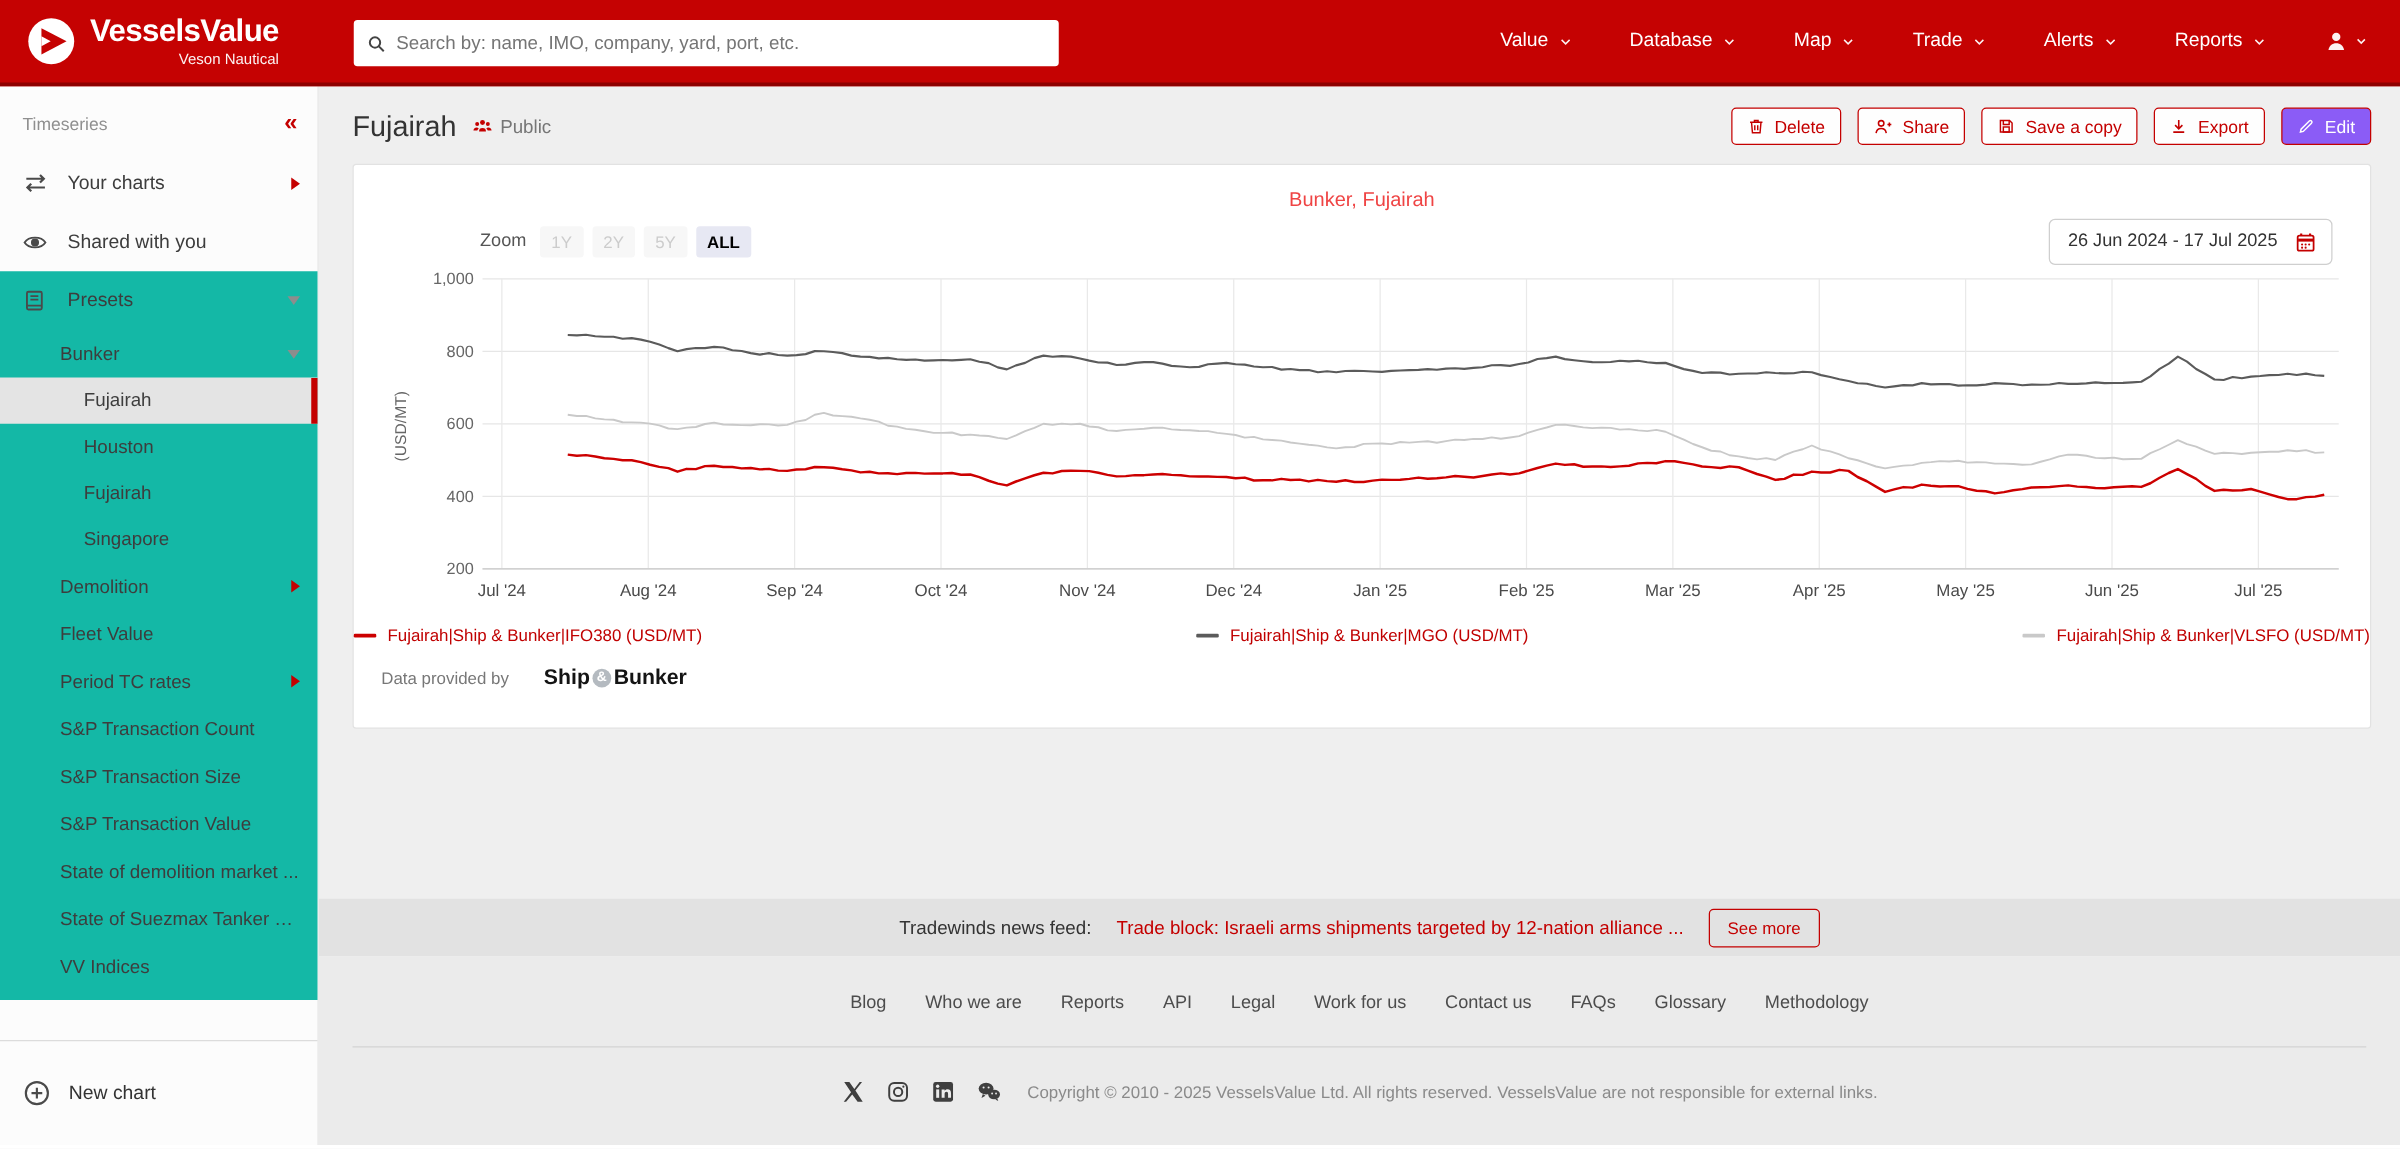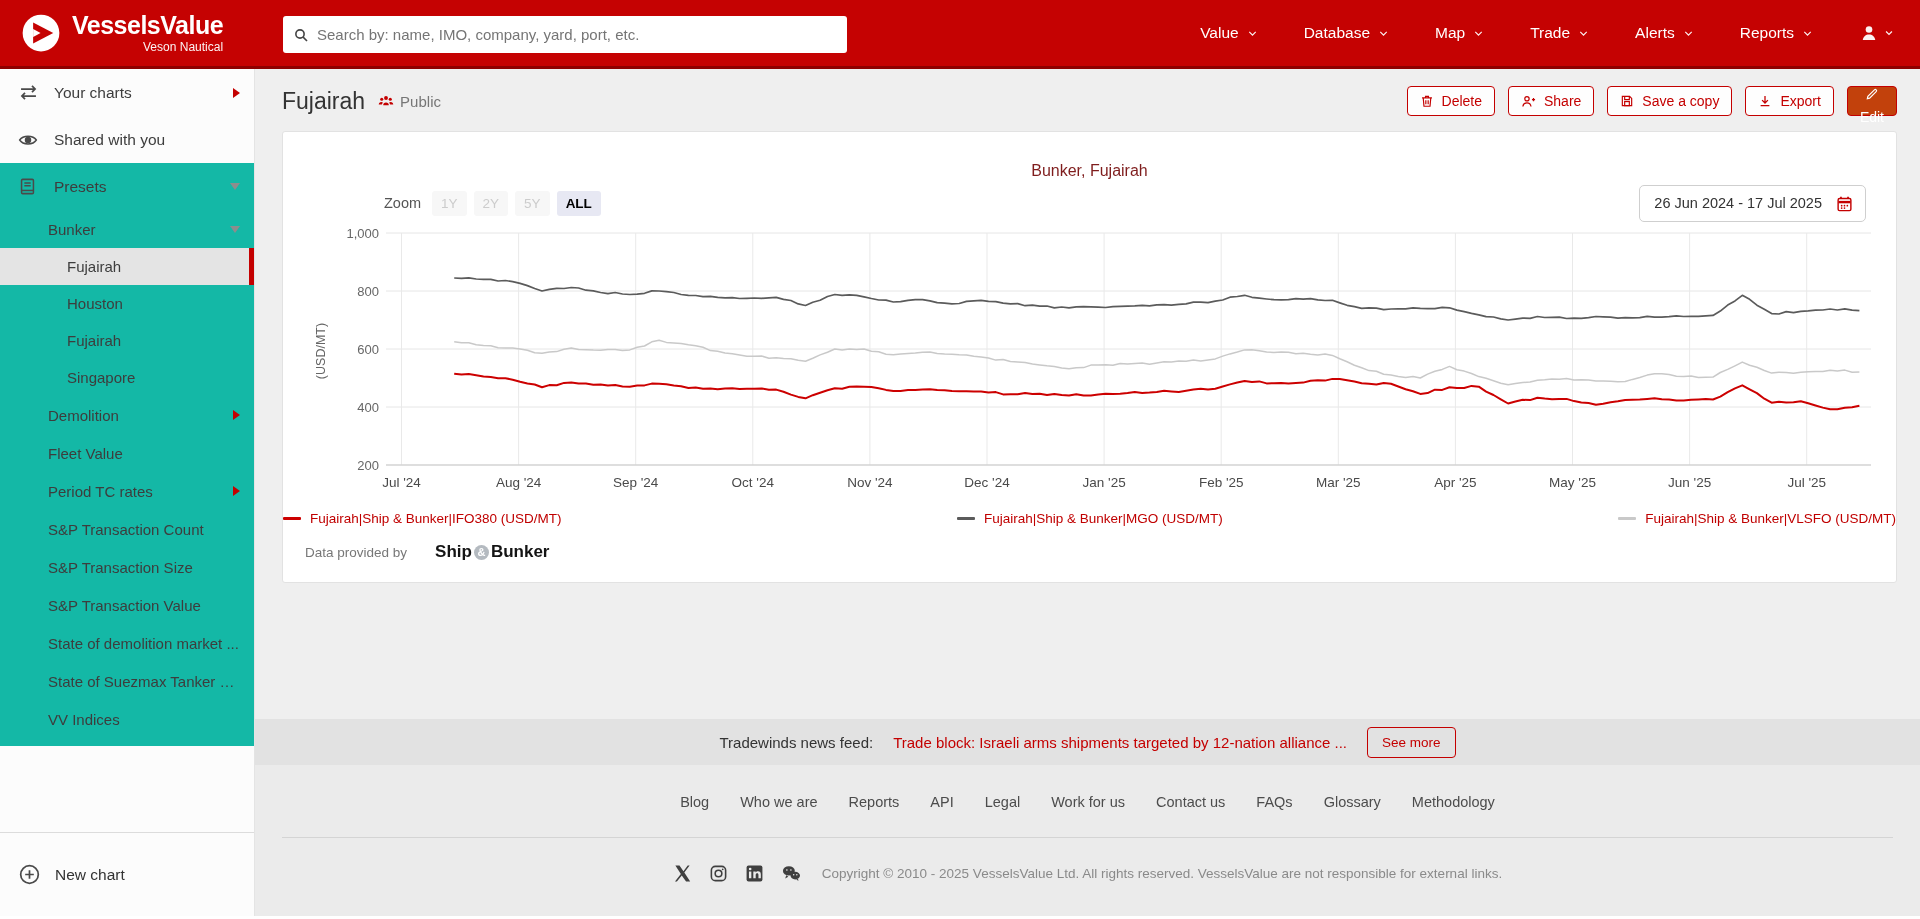--- a/index.html
+++ b/index.html
@@ -54,26 +54,26 @@
 
   
   .page-head { display:flex; align-items:center; padding:17px 23px 15px 27px; }
   .page-title { font-size:23px; color:#333; font-weight:400; }
   .pub { display:flex; align-items:center; gap:5px; margin-left:12px; color:#767676; font-size:15px; }
   .pub .icon { color:#c40000; display:flex; }
   .actions { margin-left:auto; display:flex; gap:13px; }
   .btn { display:flex; align-items:center; gap:8px; height:30px; padding:0 12px;
          border:1px solid #c40000; border-radius:4px; color:#c40000; background:#fefefe;
          font-size:14px; font-family:"Liberation Sans",sans-serif; cursor:pointer; }
-  .btn.primary { background:#c2410c; color:#fff;flex-direction:column; }
+  .btn.primary { background:#8b5cf6; color:#fff; }
 
   
   .card { margin:0 23px 0 27px; background:#fff; border:1px solid #e2e2e2; border-radius:3px;
           height:452px; }
-  .chart-title { text-align:center; padding-top:30px; font-size:16px; color:#7f1d1d; }
+  .chart-title { text-align:center; padding-top:20px; font-size:16px; color:#ef4444; }
   .controls { display:flex; align-items:center; margin-top:5px; padding:0 30px 0 101px; height:36px; }
   .zoom-label { font-size:14.5px; color:#555; margin-right:11px; }
   .range-btn { font-size:13.5px; padding:5px 9px; border-radius:3px; margin-right:7px; border:none;
                font-family:"Liberation Sans",sans-serif; cursor:pointer; background:transparent; }
   .range-btn.disabled { color:#ccc; background:#f7f7f7; }
   .range-btn.active { color:#000; background:#e7e8f3; font-weight:bold; }
   .date-box { margin-left:auto; display:flex; align-items:center; gap:14px; border:1px solid #cfcfcf;
               border-radius:5px; height:37px; padding:0 12px 0 14px; font-size:14.5px; color:#333;
               background:#fff; cursor:pointer; }
   .date-box .icon { color:#c40000; display:flex; }
@@ -189,20 +189,24 @@
           <svg viewBox="0 0 24 24" width="10" height="10" fill="none" stroke="currentColor" stroke-width="3">
             <path d="M5 8.5l7 7 7-7"></path>
           </svg>
         </span>
       </span>
     </nav>
 </header>
 
 <div class="app">
   <aside class="sidebar">
+    <div class="sb-header">
+      <span>Timeseries</span>
+      <span class="collapse">«</span>
+    </div>
     <div id="sb-white">
         <div class="sb-item r0">
           <span class="icon">
             <svg viewBox="0 0 24 24" width="21" height="21" fill="none" stroke="currentColor" stroke-width="2">
               <path d="M3.5 8h16M16 4.5 19.5 8 16 11.5M20.5 16h-16M8 12.5 4.5 16 8 19.5"></path>
             </svg>
           </span>
           <span class="lbl">Your charts</span>
           <span class="chev-right"></span>
         </div>

